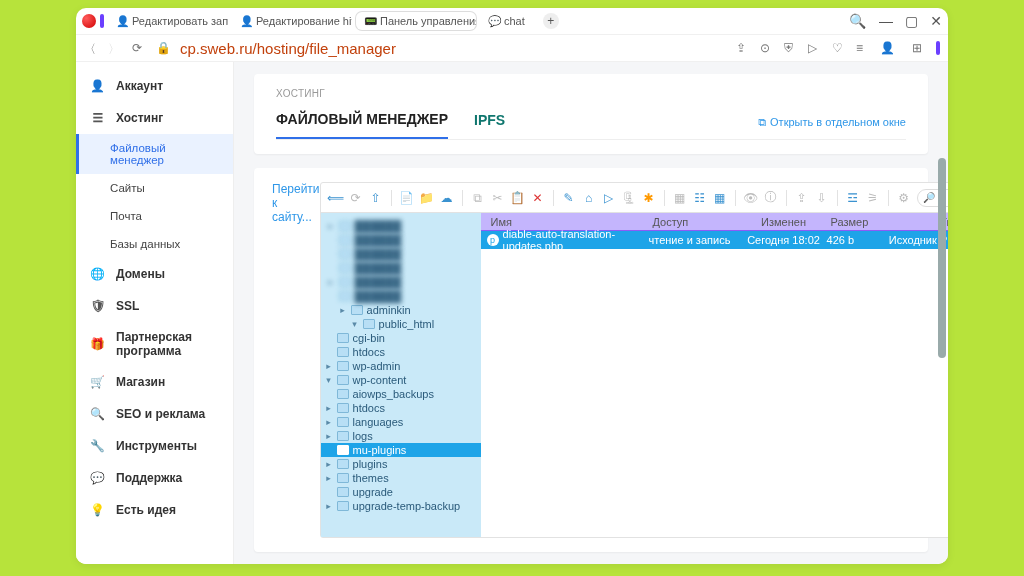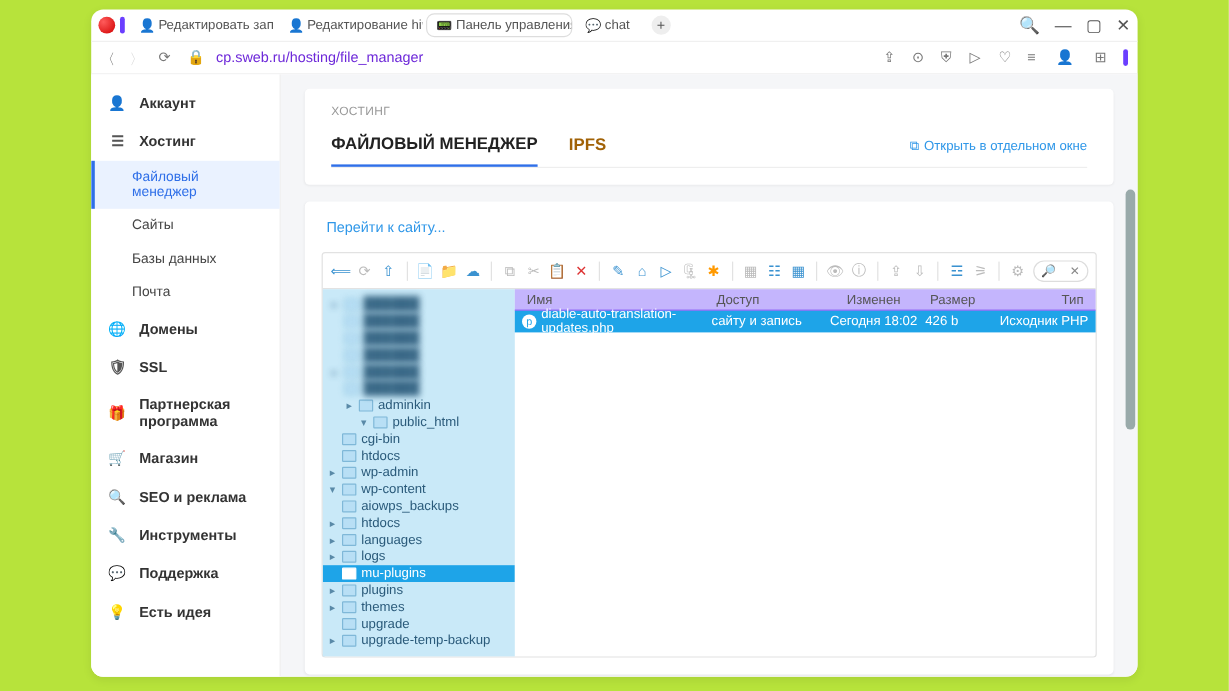--- a/index.html
+++ b/index.html
@@ -9,36 +9,36 @@
 .opera{width:14px;height:14px;border-radius:50%;background:radial-gradient(circle at 30% 30%,#ff5b5b,#d10000)}
 .bar{width:4px;height:14px;background:#6b3fff;border-radius:2px}
 .tab{display:flex;align-items:center;gap:4px;padding:3px 8px;border-radius:6px;max-width:120px;overflow:hidden;white-space:nowrap;color:#555}
 .tab.active{background:#fff;box-shadow:0 0 0 1px #ddd}
 .tab .ico{width:12px;height:12px;flex:none}
 .newtab{width:16px;height:16px;border-radius:50%;background:#eee;display:flex;align-items:center;justify-content:center;font-size:12px;color:#555;margin-left:6px}
 .titlebar-right{margin-left:auto;display:flex;gap:12px;color:#555;font-size:14px}
 .urlbar{height:28px;display:flex;align-items:center;padding:0 8px;gap:10px;font-size:12px;color:#555;border-top:1px solid #f0f0f0;border-bottom:1px solid #f0f0f0}
 .urlbar .grow{flex:1}
 .urlbar .ico{width:14px;height:14px;color:#777}
-.addr{color:#6d28d9;font-size:12px}
+.addr{color:#c2410c;font-size:15px}
 .content{flex:1;display:flex;min-height:0;background:#f5f6f8;position:relative}
 .sidebar{width:158px;background:#fff;padding-top:8px;display:flex;flex-direction:column;font-size:12px;color:#333;border-right:1px solid #eee}
 .sb-item{display:flex;align-items:center;gap:10px;padding:8px 14px;cursor:pointer}
 .sb-item.bold{font-weight:600}
 .sb-item .ic{width:16px;height:16px;color:#555;flex:none;display:flex;align-items:center;justify-content:center}
 .sb-sub{padding-left:34px;font-size:11.5px;color:#444}
 .sb-sub.active{background:#eaf2ff;border-left:3px solid #2f6fe8;color:#2f6fe8;padding-left:31px}
 .main{flex:1;padding:12px 20px;display:flex;flex-direction:column;min-width:0}
 .card{background:#fff;border-radius:4px;padding:14px 22px;box-shadow:0 1px 2px rgba(0,0,0,.05)}
 .crumb{font-size:10px;color:#999;letter-spacing:.3px;margin-bottom:6px}
 .tabs{display:flex;gap:26px;border-bottom:1px solid #eee;align-items:center}
-.tabh{padding:6px 0 10px;font-size:14px;font-weight:700;color:#a16207;cursor:pointer}
+.tabh{padding:6px 0 10px;font-size:14px;font-weight:700;color:#0f766e;cursor:pointer}
 .tabh.active{color:#222;border-bottom:2px solid #2f6fe8}
 .openlink{margin-left:auto;font-size:11px;color:#2f97e8;display:flex;gap:4px;align-items:center}
-.fm{margin-top:14px;flex:1;display:flex;flex-direction:column}
+.fm{margin-top:14px;flex:1;display:flex;}
 .gotosite{font-size:12px;color:#2f97e8;margin:0 0 14px 4px}
 .fmbox{flex:1;background:#fff;border:1px solid #e2e2e2;border-radius:3px;display:flex;flex-direction:column;min-height:0}
 .toolbar{height:30px;border-bottom:1px solid #e2e2e2;display:flex;align-items:center;padding:0 6px;gap:2px}
 .tbtn{width:18px;height:18px;display:flex;align-items:center;justify-content:center;font-size:12px;color:#3a92d0;cursor:pointer}
 .tbtn.d{color:#bbb}
 .sep{width:1px;height:16px;background:#e2e2e2;margin:0 4px}
 .toolbar .spacer{flex:1}
 .search-pill{height:18px;border:1px solid #ddd;border-radius:9px;padding:0 6px;display:flex;align-items:center;gap:4px;color:#888;font-size:10px}
 .split{flex:1;display:flex;min-height:0}
 .tree{width:160px;background:#c9e9f8;overflow:auto;font-size:11px;color:#2a5a7a;padding:6px 0}
@@ -119,24 +119,24 @@
           <span class="ic">☰</span>
           <span>Хостинг</span>
         </div>
       <div class="sb-item sb-sub active">
           <span>Файловый менеджер</span>
         </div>
       <div class="sb-item sb-sub">
           <span>Сайты</span>
         </div>
       <div class="sb-item sb-sub">
+          <span>Почта</span>
+        </div>
+      <div class="sb-item sb-sub">
           <span>Базы данных</span>
-        </div>
-      <div class="sb-item sb-sub">
-          <span>Почта</span>
         </div>
       <div class="sb-item bold">
           <span class="ic">🌐</span>
           <span>Домены</span>
         </div>
       <div class="sb-item bold">
           <span class="ic">🛡</span>
           <span>SSL</span>
         </div>
       <div class="sb-item bold">
@@ -332,21 +332,21 @@
               <div class="fhead">
                 <span class="c-name">Имя</span>
                 <span class="c-acc">Доступ</span>
                 <span class="c-mod">Изменен</span>
                 <span class="c-size">Размер</span>
                 <span class="c-type">Тип</span>
               </div>
               <div class="frow">
                 <span class="ic">p</span>
                 <span class="c-name">diable-auto-translation-updates.php</span>
-                <span class="c-acc">сайту и запись</span>
+                <span class="c-acc">чтение и запись</span>
                 <span class="c-mod">Сегодня 18:02</span>
                 <span class="c-size">426 b</span>
                 <span class="c-type">Исходник PHP</span>
               </div>
             </div>
           </div>
         </div>
       </div>
     </div>
 

